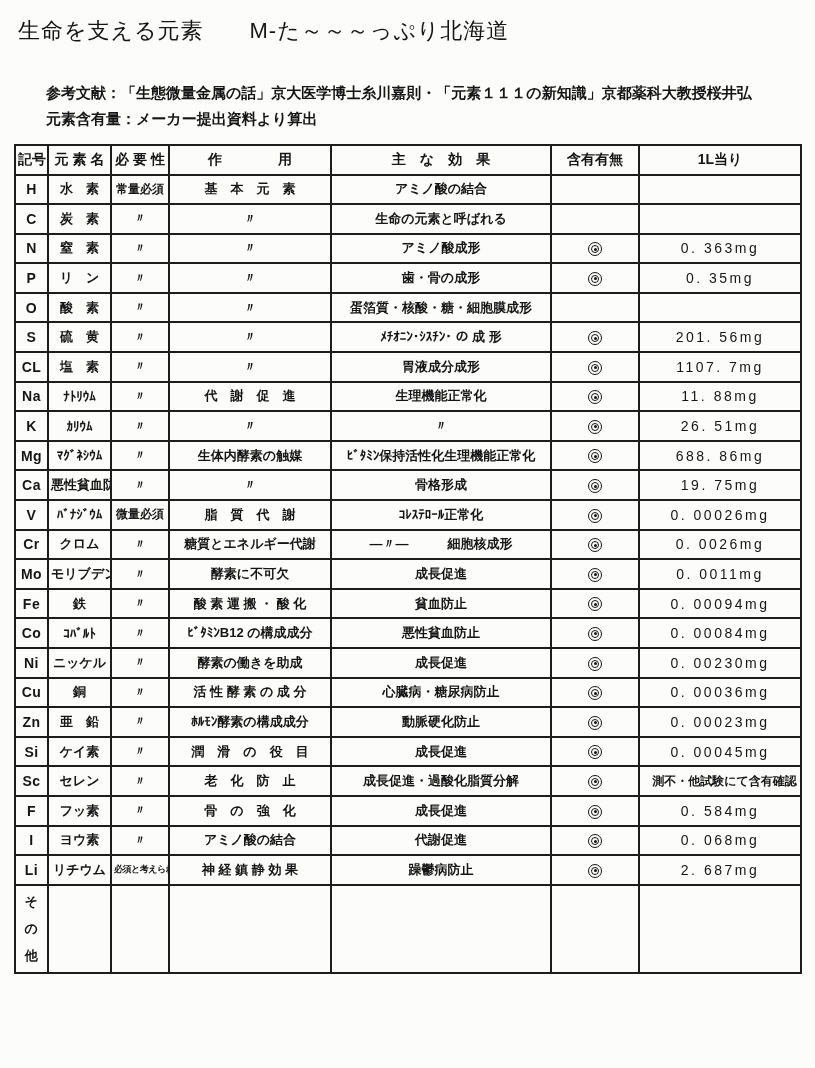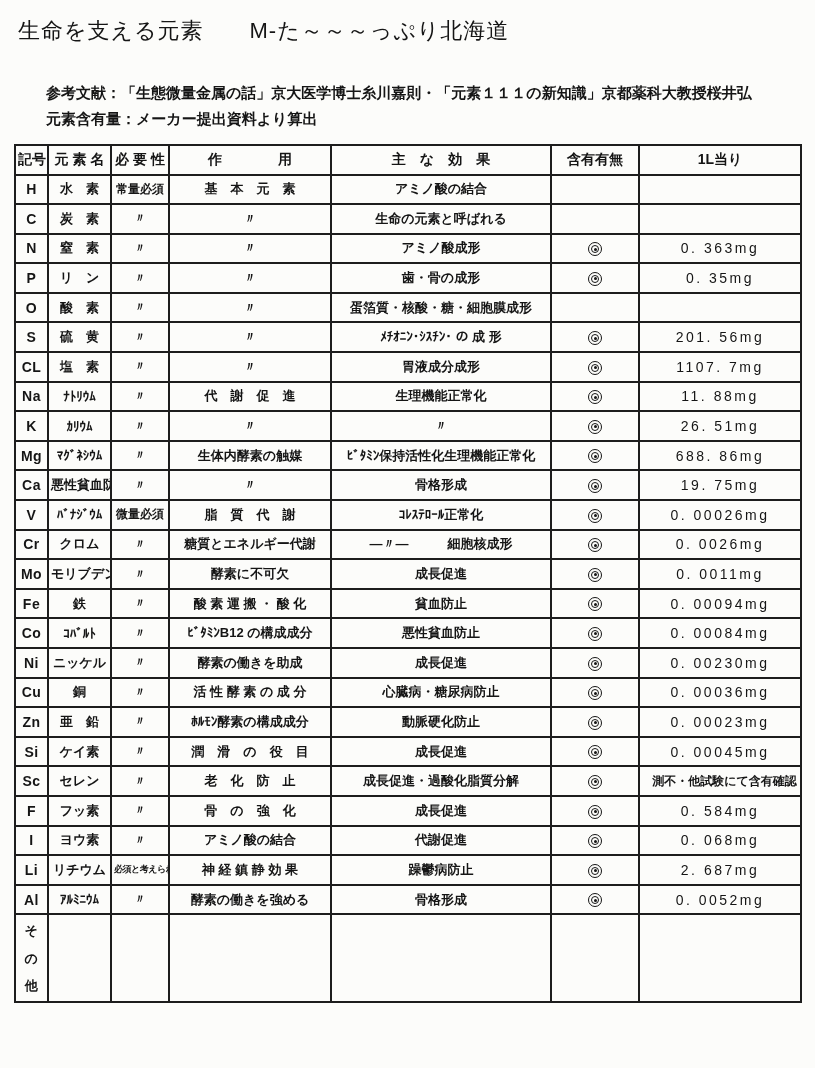--- a/index.html
+++ b/index.html
@@ -309,29 +309,20 @@
       </tr>
       <tr>
         <td class="col-symbol">Li</td>
         <td class="col-name">リチウム</td>
         <td class="col-necessity cond">必須と考えられる</td>
         <td class="col-action">神 経 鎮 静 効 果</td>
         <td class="col-effect">躁鬱病防止</td>
         <td class="col-presence"><span class="bullseye"></span></td>
         <td class="col-amount">2. 687mg</td>
       </tr>
-      <tr>
-        <td class="col-symbol">Al</td>
-        <td class="col-name half">ｱﾙﾐﾆｳﾑ</td>
-        <td class="col-necessity">〃</td>
-        <td class="col-action">酵素の働きを強める</td>
-        <td class="col-effect">骨格形成</td>
-        <td class="col-presence"><span class="bullseye"></span></td>
-        <td class="col-amount">0. 0052mg</td>
-      </tr>
       <tr class="row-other">
         <td class="col-symbol">そ
 の
 他</td>
         <td class="col-name"></td>
         <td class="col-necessity"></td>
         <td class="col-action"></td>
         <td class="col-effect"></td>
         <td class="col-presence"></td>
         <td class="col-amount"></td>

